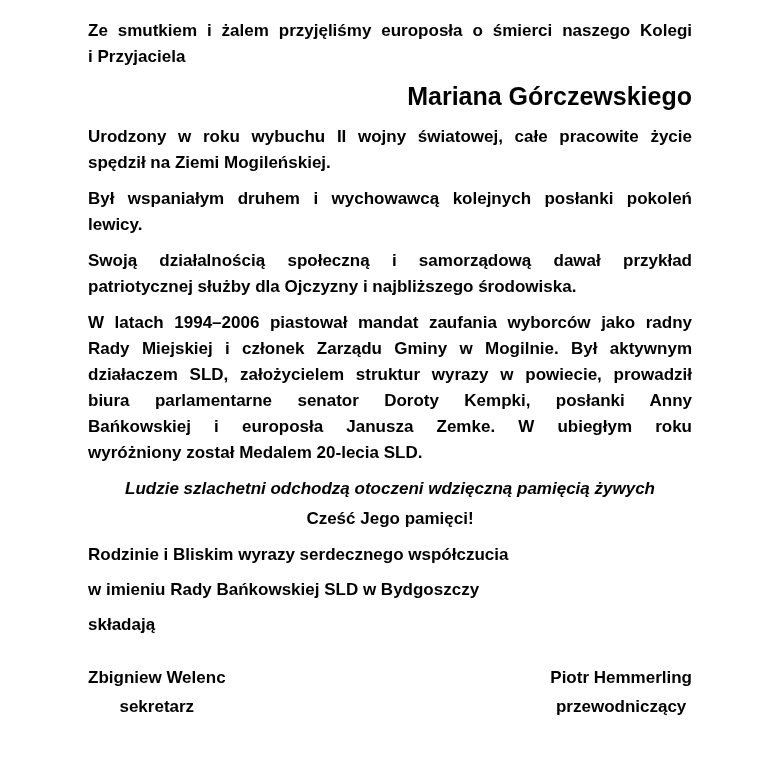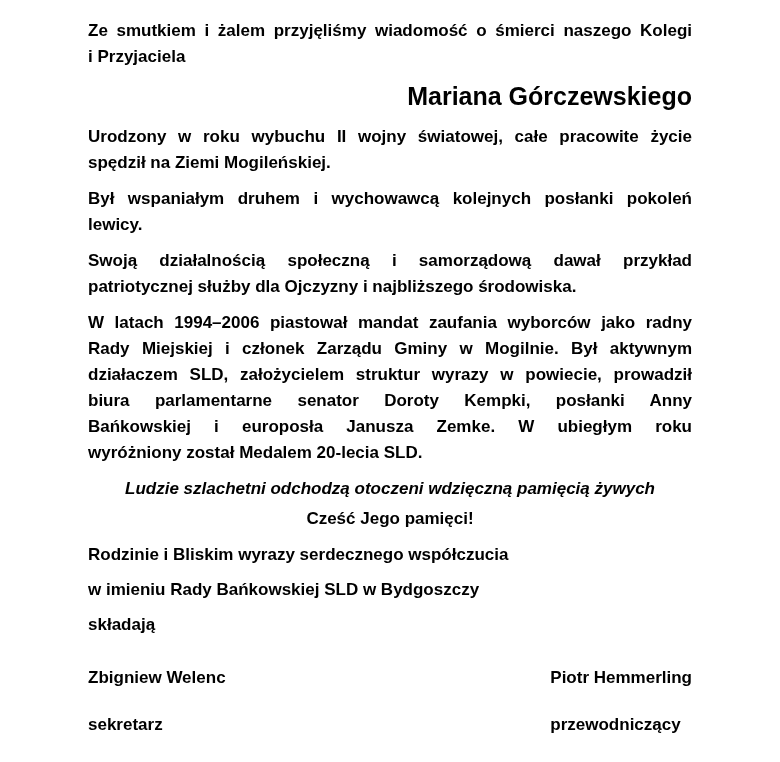--- a/index.html
+++ b/index.html
@@ -32,30 +32,30 @@
     font-style: italic;
     margin: 0 0 4px 0;
   }
   .farewell { text-align: center; margin: 0 0 10px 0; }
   .closing-line { text-align: left; margin: 0 0 9px 0; }
   .signatures {
     display: flex;
     justify-content: space-between;
     margin-top: 27px;
   }
-  .sig { text-align: left; }
-  .sig-role { margin-top: 21px; }
+  .sig { text-align: center; }
+  .sig-role { margin-top: 3px; }
 </style>
 </head>
 <body>
 
 <div class="page">
 
   <div class="para">
-    <div class="jline">Ze smutkiem i żalem przyjęliśmy wiadomość o śmierci naszego Kolegi</div>
+    <div class="jline">Ze smutkiem i żalem przyjęliśmy europosła o śmierci naszego Kolegi</div>
     <div class="jlast">i Przyjaciela</div>
   </div>
 
   <div class="title">Mariana Górczewskiego</div>
 
   <div class="para">
     <div class="jline">Urodzony w roku wybuchu II wojny światowej, całe pracowite życie</div>
     <div class="jlast">spędził na Ziemi Mogileńskiej.</div>
   </div>
 

